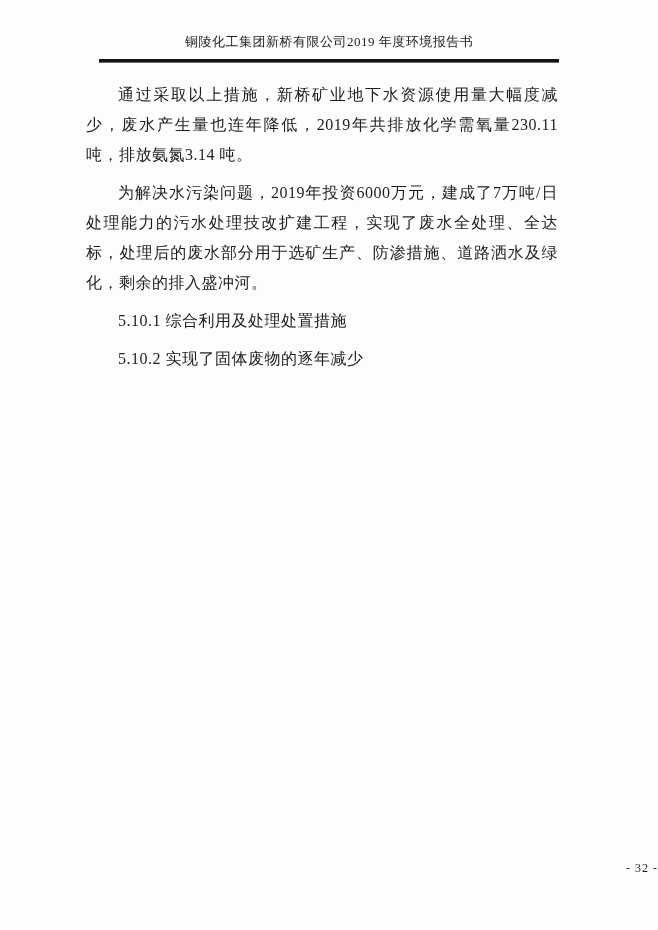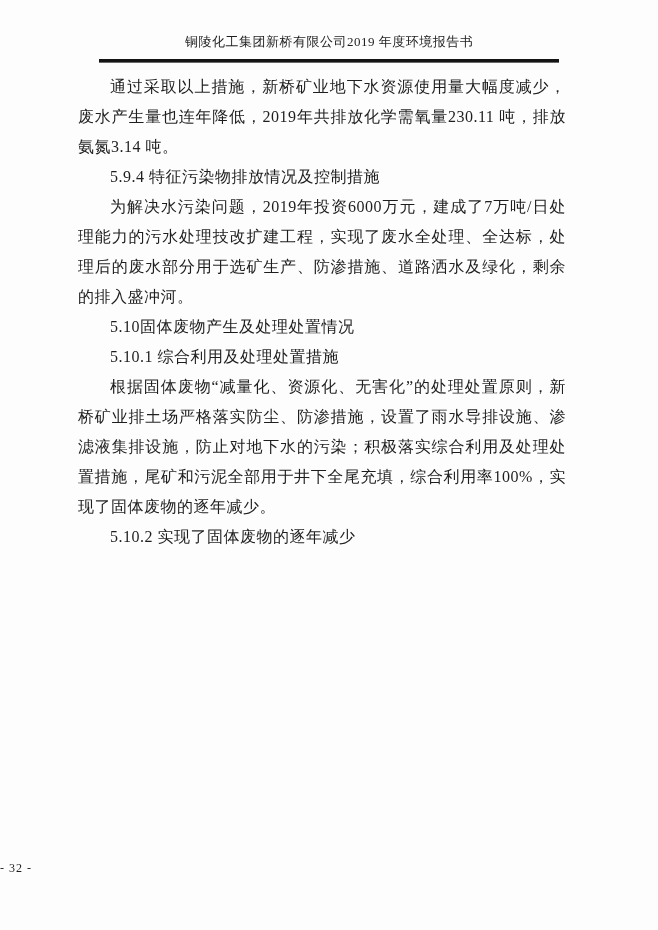--- a/index.html
+++ b/index.html
@@ -39,47 +39,44 @@
     position: absolute;
     top: 72px;
     left: 78px;
     width: 488px;
     font-size: 16px;
     line-height: 30px;
     letter-spacing: 0.5px;
     text-align: justify;
   }
   .content p {
-    margin: 0;
+    margin: 8px;
     text-indent: 2em;
   }
   .footer-pagenum {
     position: absolute;
     top: 861px;
     left: 0;
     width: 100%;
-    text-align: left;
+    text-align: right;
     font-size: 12px;
     letter-spacing: 1px;
   }
 </style>
 </head>
 <body>
 
 <div class="page">
 
   <div class="header-title">铜陵化工集团新桥有限公司2019 年度环境报告书</div>
 
   <div class="header-rule"></div>
 
   <div class="content">
     <p>通过采取以上措施，新桥矿业地下水资源使用量大幅度减少，废水产生量也连年降低，2019年共排放化学需氧量230.11 吨，排放氨氮3.14 吨。</p>
-    <p>5.9.4 特征污染物排放情况及控制措施</p>
     <p>为解决水污染问题，2019年投资6000万元，建成了7万吨/日处理能力的污水处理技改扩建工程，实现了废水全处理、全达标，处理后的废水部分用于选矿生产、防渗措施、道路洒水及绿化，剩余的排入盛冲河。</p>
-    <p>5.10固体废物产生及处理处置情况</p>
     <p>5.10.1 综合利用及处理处置措施</p>
-    <p>根据固体废物“减量化、资源化、无害化”的处理处置原则，新桥矿业排土场严格落实防尘、防渗措施，设置了雨水导排设施、渗滤液集排设施，防止对地下水的污染；积极落实综合利用及处理处置措施，尾矿和污泥全部用于井下全尾充填，综合利用率100%，实现了固体废物的逐年减少。</p>
     <p>5.10.2 实现了固体废物的逐年减少</p>
   </div>
 
   <div class="footer-pagenum">- 32 -</div>
 
 </div>
 
 </body></html>

